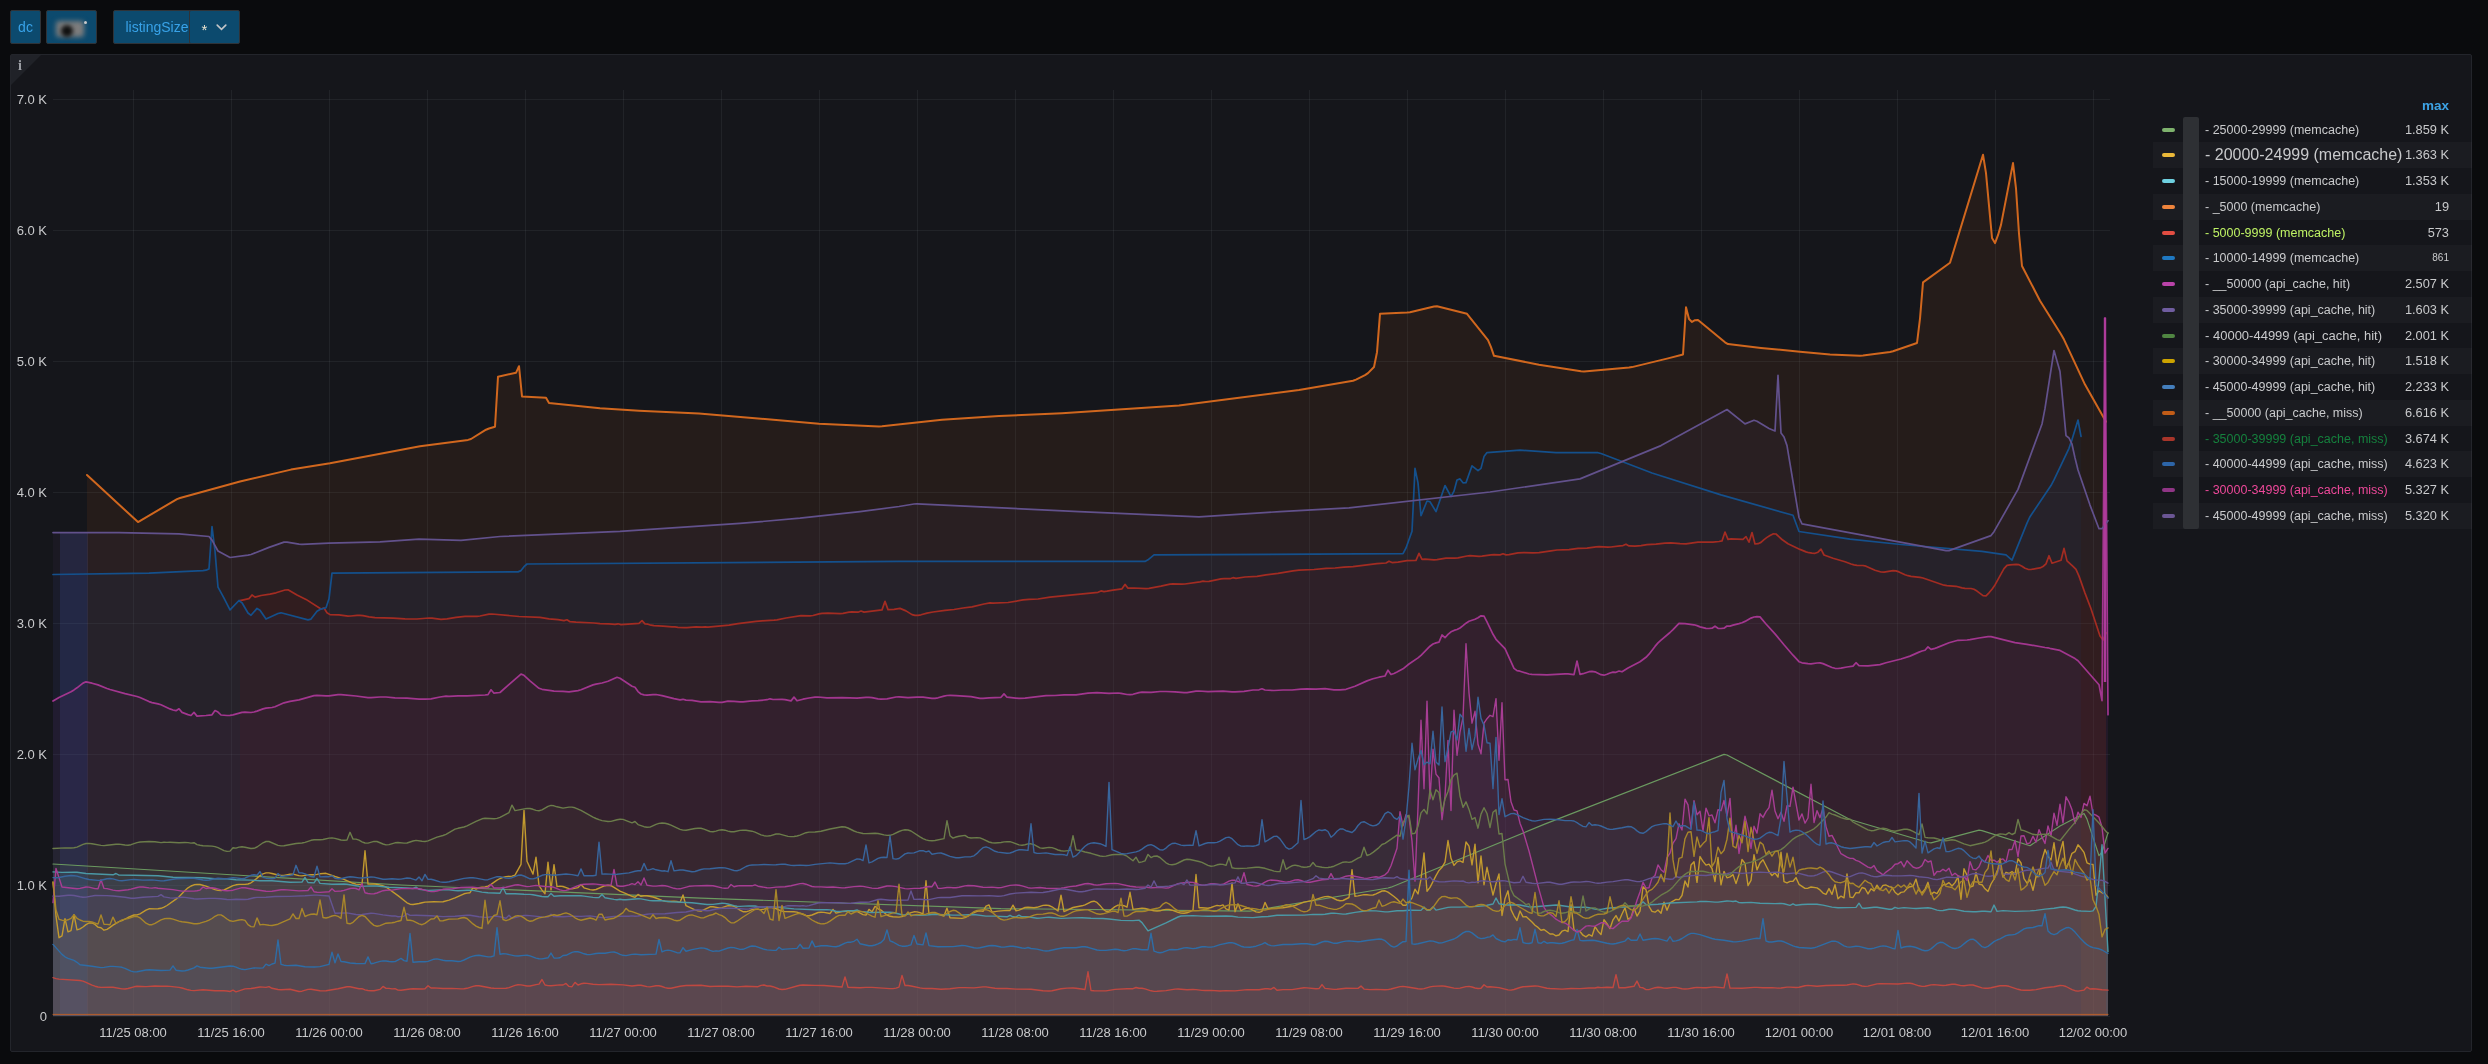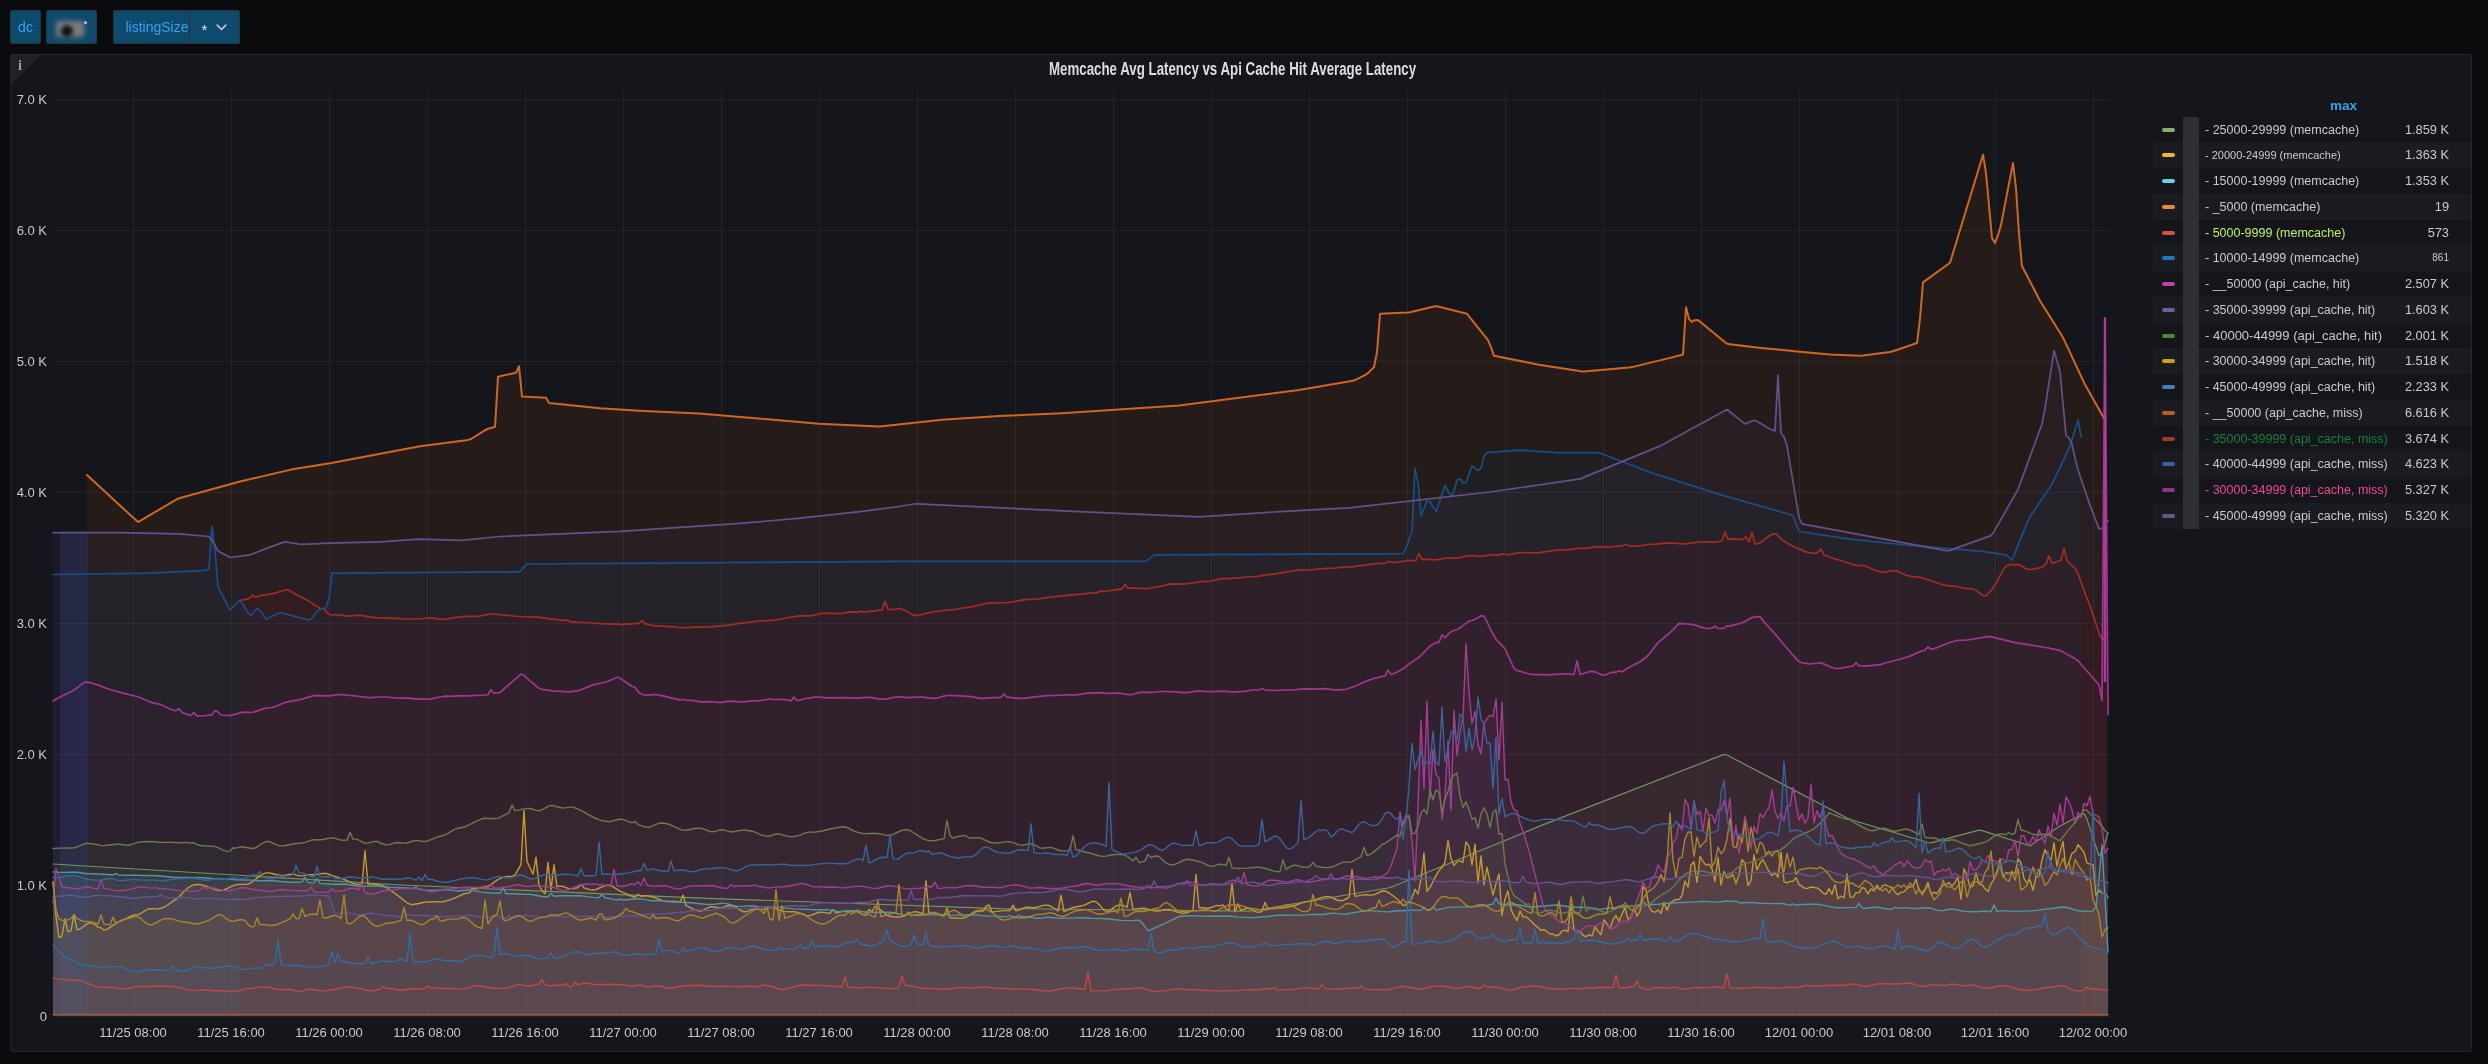--- a/index.html
+++ b/index.html
@@ -29,21 +29,20 @@
       <span style="color:#ece5d1;font-size:15px;margin-top:5px">*</span>
   <svg width="11" height="7" viewBox="0 0 11 7" style="margin-left:9px;margin-top:1px">
         <path d="M1.2 1.1 L5.5 5.3 L9.8 1.1" fill="none" stroke="#c3c5c8" stroke-width="1.6" stroke-linecap="round"></path>
       </svg>
 </div>
 
 <div class="panel">
       <div class="corner"></div>
       <div class="info-i">i</div>
     </div>
-<div class="title"><span>Memcache Avg Latency vs Api Cache Hit Average Latency</span></div>
 <svg width="2488" height="1064" viewBox="0 0 2488 1064" style="position:absolute;left:0;top:0">
       <g stroke="rgba(226,232,240,0.062)" stroke-width="1">
         <line x1="53" y1="1016.5" x2="2110" y2="1016.5"></line>
         <line x1="53" y1="885.5" x2="2110" y2="885.5"></line>
         <line x1="53" y1="754.5" x2="2110" y2="754.5"></line>
         <line x1="53" y1="623.5" x2="2110" y2="623.5"></line>
         <line x1="53" y1="492.5" x2="2110" y2="492.5"></line>
         <line x1="53" y1="361.5" x2="2110" y2="361.5"></line>
         <line x1="53" y1="230.5" x2="2110" y2="230.5"></line>
         <line x1="53" y1="99.5" x2="2110" y2="99.5"></line>
@@ -134,21 +133,21 @@
         <text x="1995" y="1037" text-anchor="middle">12/01 16:00</text>
         <text x="2093" y="1037" text-anchor="middle">12/02 00:00</text>
       </g>
     </svg>
 <div style="position:absolute;left:2153px;top:116.5px;width:319px;height:25.75px;"></div>
     <div style="position:absolute;left:2162px;top:127.5px;width:13px;height:4px;border-radius:2px;background:#7EB26D"></div>
     <div style="position:absolute;left:2205px;top:120.5px;height:18px;line-height:18px;font-size:12.5px;color:#c9cacc;white-space:nowrap">- 25000-29999 (memcache)</div>
     <div style="position:absolute;left:2330px;top:120.5px;width:119px;height:18px;line-height:18px;font-size:12.8px;color:#c9cacc;text-align:right">1.859 K</div>
     <div style="position:absolute;left:2153px;top:142.2px;width:319px;height:25.75px;background:rgba(255,255,255,0.028);"></div>
     <div style="position:absolute;left:2162px;top:153.2px;width:13px;height:4px;border-radius:2px;background:#EAB839"></div>
-    <div style="position:absolute;left:2205px;top:146.2px;height:18px;line-height:18px;font-size:11px;color:#c9cacc;white-space:nowrap">- 20000-24999 (memcache)</div>
+    <div style="position:absolute;left:2205px;top:146.2px;height:18px;line-height:18px;font-size:16px;color:#c9cacc;white-space:nowrap">- 20000-24999 (memcache)</div>
     <div style="position:absolute;left:2330px;top:146.2px;width:119px;height:18px;line-height:18px;font-size:12.8px;color:#c9cacc;text-align:right">1.363 K</div>
     <div style="position:absolute;left:2153px;top:168.0px;width:319px;height:25.75px;"></div>
     <div style="position:absolute;left:2162px;top:179.0px;width:13px;height:4px;border-radius:2px;background:#6ED0E0"></div>
     <div style="position:absolute;left:2205px;top:172.0px;height:18px;line-height:18px;font-size:12.5px;color:#c9cacc;white-space:nowrap">- 15000-19999 (memcache)</div>
     <div style="position:absolute;left:2330px;top:172.0px;width:119px;height:18px;line-height:18px;font-size:12.8px;color:#c9cacc;text-align:right">1.353 K</div>
     <div style="position:absolute;left:2153px;top:193.8px;width:319px;height:25.75px;background:rgba(255,255,255,0.028);"></div>
     <div style="position:absolute;left:2162px;top:204.8px;width:13px;height:4px;border-radius:2px;background:#EF843C"></div>
     <div style="position:absolute;left:2205px;top:197.8px;height:18px;line-height:18px;font-size:12.5px;color:#c9cacc;white-space:nowrap">- _5000 (memcache)</div>
     <div style="position:absolute;left:2330px;top:197.8px;width:119px;height:18px;line-height:18px;font-size:12.8px;color:#c9cacc;text-align:right">19</div>
     <div style="position:absolute;left:2153px;top:219.5px;width:319px;height:25.75px;"></div>
@@ -193,13 +192,13 @@
     <div style="position:absolute;left:2330px;top:455.2px;width:119px;height:18px;line-height:18px;font-size:12.8px;color:#c9cacc;text-align:right">4.623 K</div>
     <div style="position:absolute;left:2153px;top:477.0px;width:319px;height:25.75px;"></div>
     <div style="position:absolute;left:2162px;top:488.0px;width:13px;height:4px;border-radius:2px;background:#8f3585"></div>
     <div style="position:absolute;left:2205px;top:481.0px;height:18px;line-height:18px;font-size:12.5px;color:#ec4899;white-space:nowrap">- 30000-34999 (api_cache, miss)</div>
     <div style="position:absolute;left:2330px;top:481.0px;width:119px;height:18px;line-height:18px;font-size:12.8px;color:#c9cacc;text-align:right">5.327 K</div>
     <div style="position:absolute;left:2153px;top:502.8px;width:319px;height:25.75px;background:rgba(255,255,255,0.028);"></div>
     <div style="position:absolute;left:2162px;top:513.8px;width:13px;height:4px;border-radius:2px;background:#6b5694"></div>
     <div style="position:absolute;left:2205px;top:506.8px;height:18px;line-height:18px;font-size:12.5px;color:#c9cacc;white-space:nowrap">- 45000-49999 (api_cache, miss)</div>
     <div style="position:absolute;left:2330px;top:506.8px;width:119px;height:18px;line-height:18px;font-size:12.8px;color:#c9cacc;text-align:right">5.320 K</div>
     <div style="position:absolute;left:2183px;top:117px;width:16px;height:412px;background:#2e3034;border-radius:2px"></div>
-    <div style="position:absolute;left:2330px;top:98px;width:119px;height:16px;line-height:16px;font-size:13.5px;color:#3da2e4;font-weight:bold;text-align:left">max</div>
+    <div style="position:absolute;left:2330px;top:98px;width:119px;height:16px;line-height:16px;font-size:13.5px;color:#3da2e4;font-weight:bold;text-align:right">max</div>
 </div>
 </body></html>

